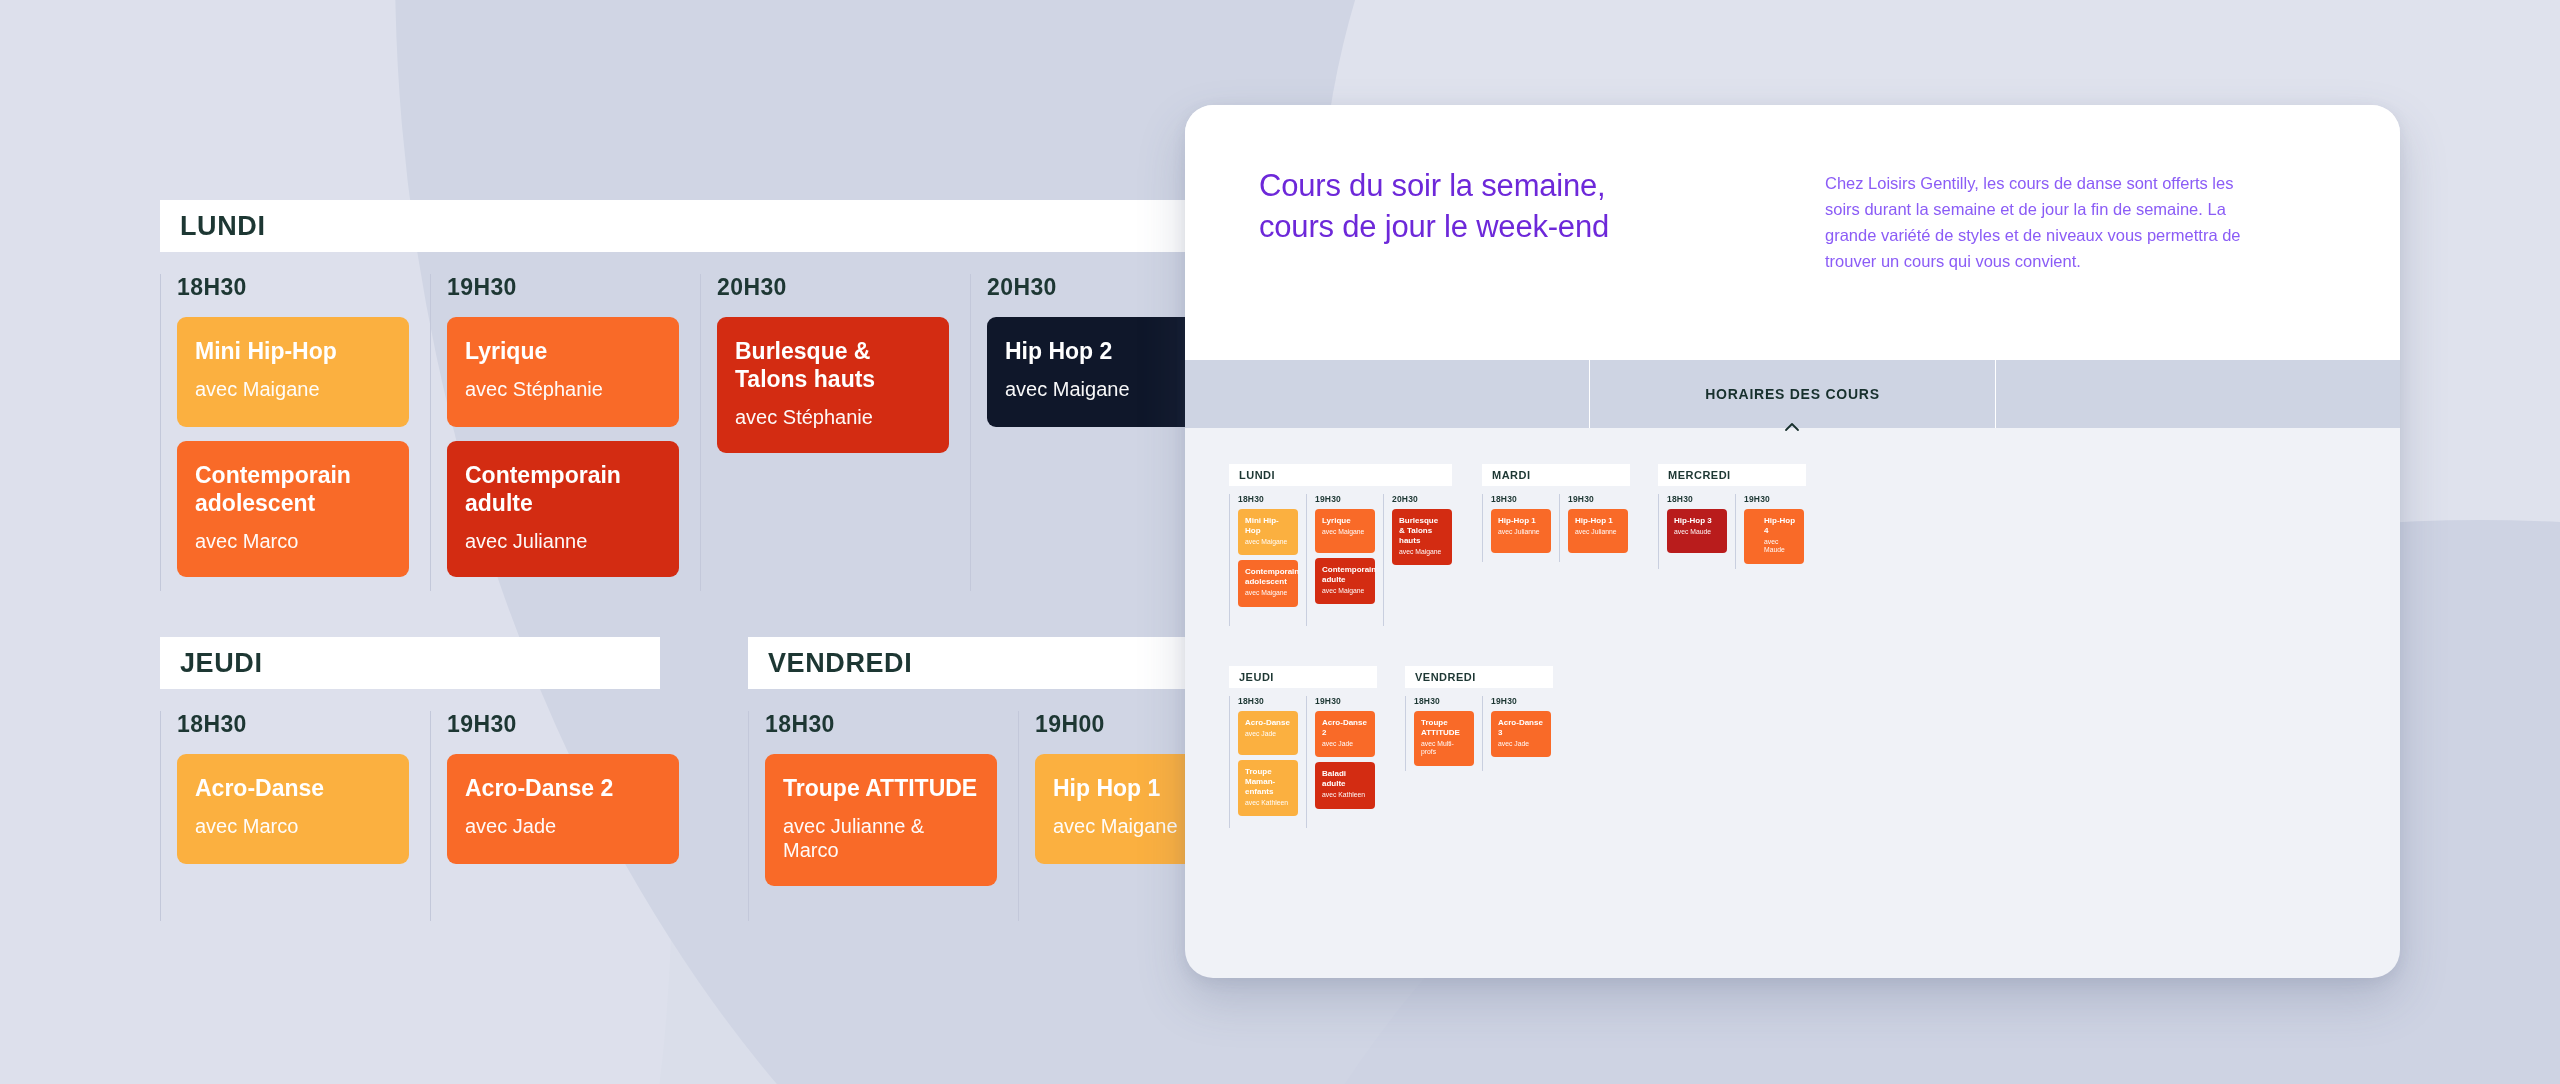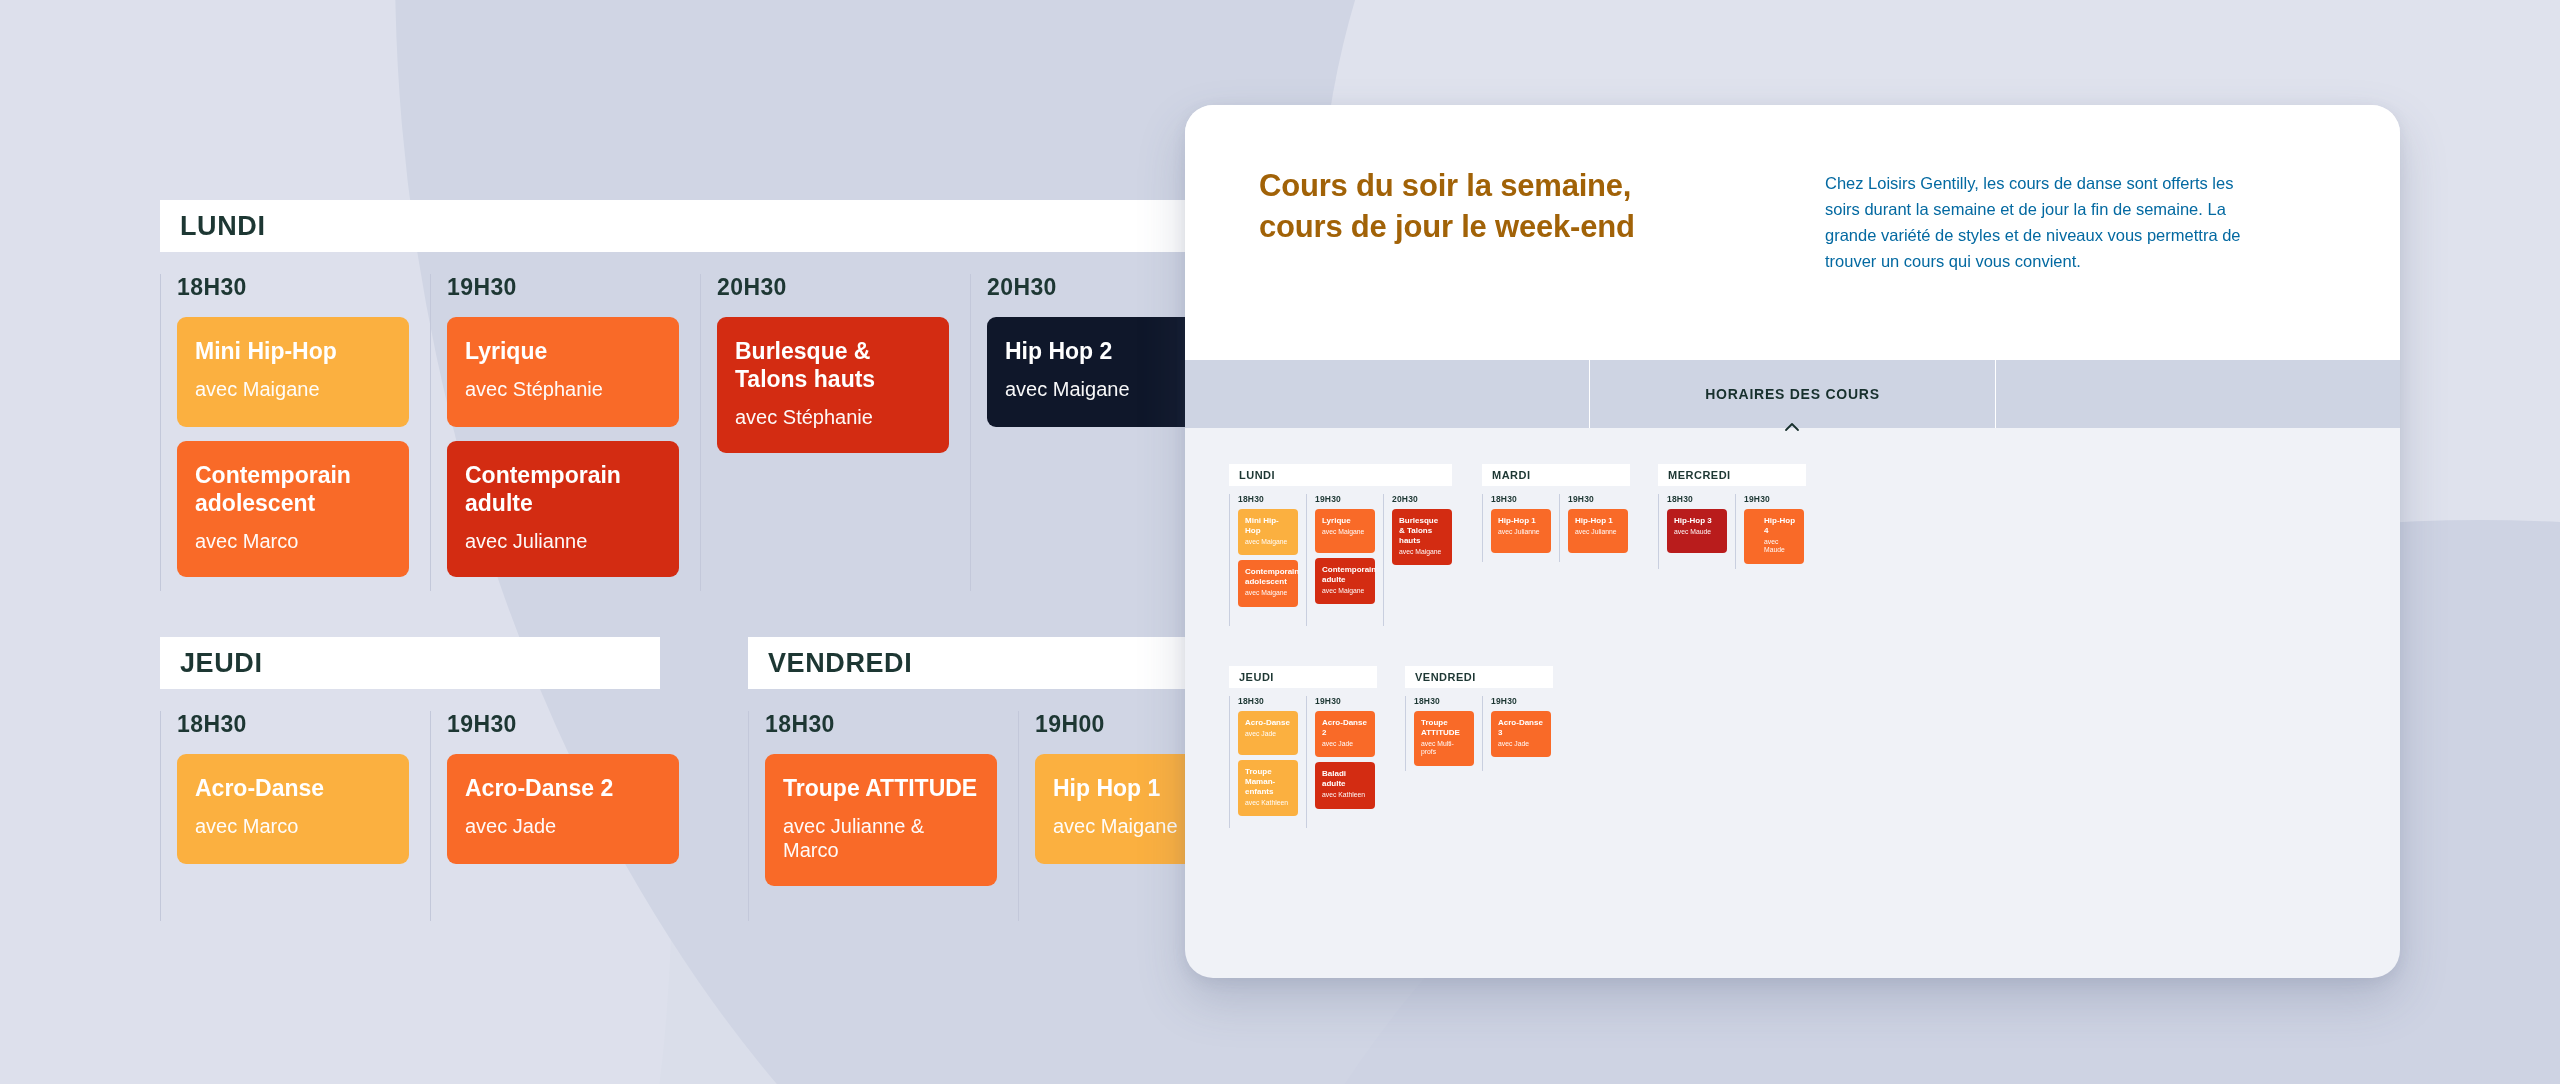--- a/index.html
+++ b/index.html
@@ -52,27 +52,27 @@
 
   
   .panel{
     position:absolute;left:1185px;top:105px;width:1215px;height:873px;
     background:#f0f2f7;border-radius:28px;overflow:hidden;
     box-shadow:0 22px 48px rgba(75,85,120,.22), 0 4px 14px rgba(75,85,120,.10);
   }
   .panel-head{background:#ffffff;padding:60px 74px 0 74px;box-sizing:border-box;height:255px;}
   .head-row{display:flex;align-items:flex-start;}
   .head-title{
-    width:470px;font-size:31px;font-weight:700;line-height:1.33;
-    color:#a16207;letter-spacing:-.2px;
+    width:470px;font-size:31px;font-weight:400;line-height:1.33;
+    color:#6d28d9;letter-spacing:-.2px;
   }
   .head-title .l2{display:block;}
   .head-body{
     width:430px;margin-left:96px;margin-top:6px;
-    font-size:16.5px;line-height:1.57;color:#0369a1;
+    font-size:16.5px;line-height:1.57;color:#8b5cf6;
   }
 
   .tabbar{display:flex;height:68px;background:#ced4e3;}
   .tab{
     flex:1;display:flex;flex-direction:column;align-items:center;justify-content:center;
     border-right:1.5px solid #ffffff;position:relative;
   }
   .tab:last-child{border-right:none;}
   .tab-label{
     font-size:14px;font-weight:700;letter-spacing:.75px;color:#17302d;text-transform:uppercase;

